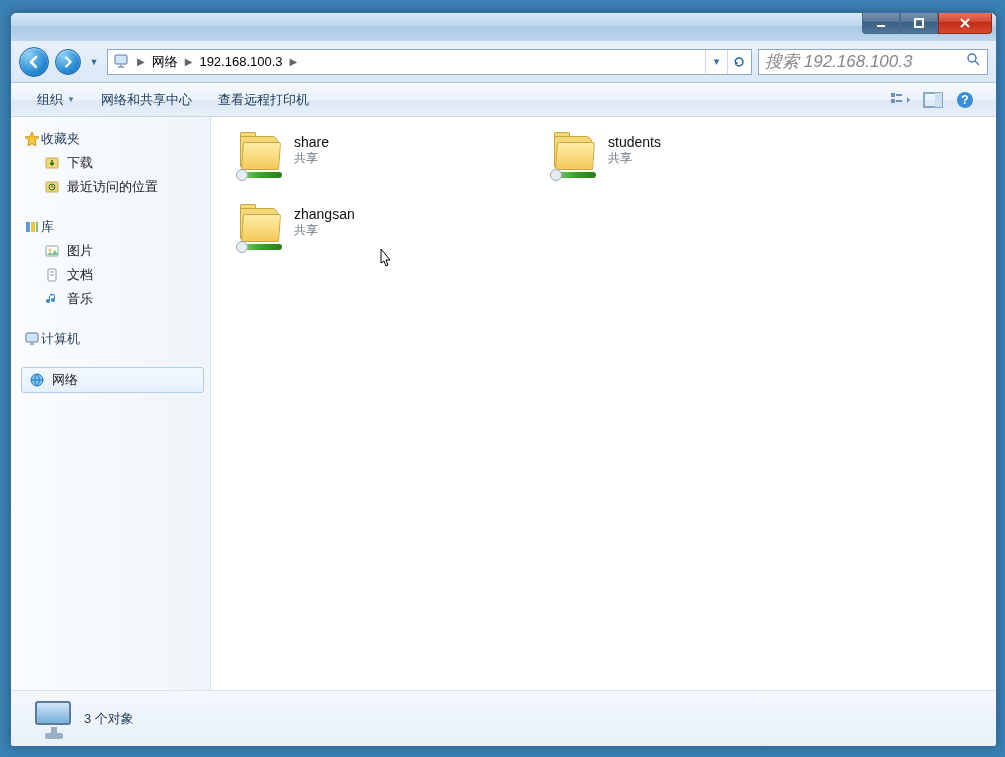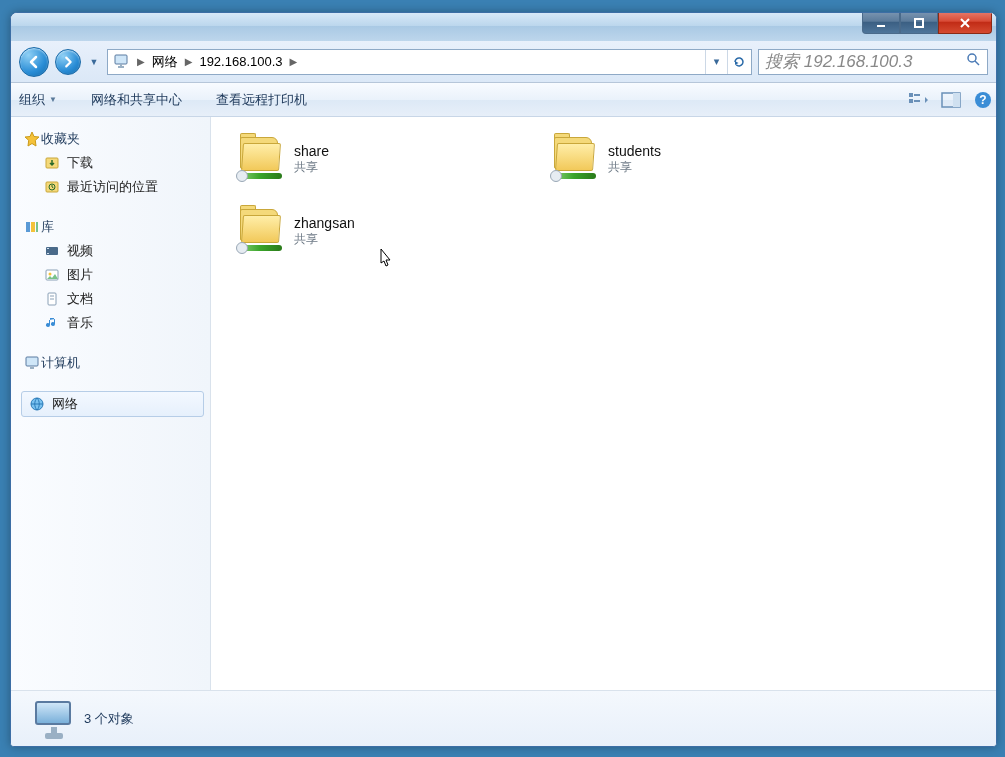--- a/index.html
+++ b/index.html
@@ -62,21 +62,21 @@
   width:230px; height:26px; background:#fff; border:1px solid #8ea9c6;
   display:flex; align-items:center; padding:0 6px; font-size:17px; color:#888; font-style:italic;
 }
 .searchbox .mag { margin-left:auto; color:#4a7ab5; }
 
 
 .toolbar {
   height:34px;
   background:linear-gradient(to bottom,#f8fbff 0,#eaf2fb 50%,#dde9f6 51%,#e7eff9 100%);
   border-bottom:1px solid #c8d6e7;
-  display:flex; align-items:center; padding:0 2px; gap:22px; font-size:13px; color:#1e395b;
+  display:flex; align-items:center; padding:0 20px; gap:14px; font-size:13px; color:#1e395b;
 }
 .tb-item { display:flex; align-items:center; gap:4px; padding:3px 6px; }
 .tb-item .dd { font-size:8px; color:#5a7a9a; }
 .tb-right { margin-left:auto; display:flex; align-items:center; gap:10px; }
 .tb-icon { width:22px; height:22px; display:flex; align-items:center; justify-content:center; }
 
 
 .split { flex:1; display:flex; overflow:hidden; background:#fff; }
 .sidebar { width:200px; border-right:1px solid #d9e2ec; padding:10px 0 10px 6px; font-size:13px; overflow:auto;
   background:linear-gradient(to right,#fafcff 0,#f0f5fb 100%);
@@ -85,21 +85,21 @@
 .side-head { display:flex; align-items:center; padding:3px 6px; font-weight:normal; color:#1e395b; }
 .side-item { display:flex; align-items:center; gap:6px; padding:3px 6px 3px 26px; color:#222; }
 .side-item.selected {
   background:linear-gradient(to bottom,#f3f8ff,#e6f0fc);
   border:1px solid #b6cde7; border-radius:3px; margin:0 6px 0 4px; padding-left:22px;
 }
 .ic16 { width:18px; height:18px; display:flex; align-items:center; justify-content:center; flex-shrink:0; }
 
 
 .content { flex:1; padding:14px 18px; display:flex; flex-wrap:wrap; align-content:flex-start; gap:16px 24px; position:relative; }
-.fileitem { width:290px; height:56px; display:flex; align-items:center; gap:10px; padding:2px 6px; border:1px solid transparent; border-radius:3px; }
+.fileitem { width:290px; height:56px; display:flex; gap:10px; padding:2px 6px; border:1px solid transparent; border-radius:3px; }
 .fileitem .big-ic { width:48px; height:48px; position:relative; }
 .shared-folder { position:relative; width:48px; height:48px; }
 .shared-folder .fold-back { position:absolute; left:4px; top:2px; width:38px; height:32px; background:#f4d97a; border:1px solid #c9a73a; border-radius:2px 6px 2px 2px; }
 .shared-folder .fold-tab  { position:absolute; left:4px; top:-2px; width:16px; height:8px; background:#f4d97a; border:1px solid #c9a73a; border-bottom:none; border-radius:2px 2px 0 0; }
 .shared-folder .fold-front{ position:absolute; left:6px; top:8px; width:38px; height:28px; background:linear-gradient(to bottom,#ffeea8,#f2c95a); border:1px solid #c9a73a; border-radius:2px; transform:skewX(-4deg); }
 .shared-folder .pipe { position:absolute; left:2px; bottom:2px; width:44px; height:10px; }
 .shared-folder .pipe::before { content:""; position:absolute; left:0; top:2px; width:44px; height:6px; background:linear-gradient(to right,#8dd17a,#3aa52a,#2a7a1a); border-radius:3px; }
 .shared-folder .pipe::after { content:""; position:absolute; left:-2px; top:-1px; width:10px; height:10px; background:#e6ecf2; border:1px solid #9aa8b6; border-radius:50%; }
 .fileitem .txt .name { font-size:14px; color:#111; }
 .fileitem .txt .sub  { font-size:12px; color:#6e7a86; }
@@ -267,30 +267,20 @@
                 <rect x="2" y="3" width="4" height="10" fill="#5a9ad6"></rect>
                 <rect x="7" y="3" width="4" height="10" fill="#f4c23a"></rect>
                 <rect x="12" y="3" width="2" height="10" fill="#7ac28a"></rect>
               </svg>
             </span>
           <span>库</span>
         </div>
         <div class="side-item">
           <span class="ic16">
               <svg width="16" height="16" viewBox="0 0 16 16">
-                <rect x="2" y="4" width="12" height="8" rx="1" fill="#4a6a8a"></rect>
-                <rect x="3" y="5" width="2" height="1" fill="#cfe0f0"></rect>
-                <rect x="3" y="10" width="2" height="1" fill="#cfe0f0"></rect>
-              </svg>
-            </span>
-          <span>视频</span>
-        </div>
-        <div class="side-item">
-          <span class="ic16">
-              <svg width="16" height="16" viewBox="0 0 16 16">
                 <rect x="2" y="3" width="12" height="10" rx="1" fill="#fff" stroke="#8aa0b6"></rect>
                 <circle cx="6" cy="7" r="1.5" fill="#f4c23a"></circle>
                 <path d="M3 12l3-3 2 2 3-4 3 5z" fill="#7ac28a"></path>
               </svg>
             </span>
           <span>图片</span>
         </div>
         <div class="side-item">
           <span class="ic16">
               <svg width="16" height="16" viewBox="0 0 16 16">

